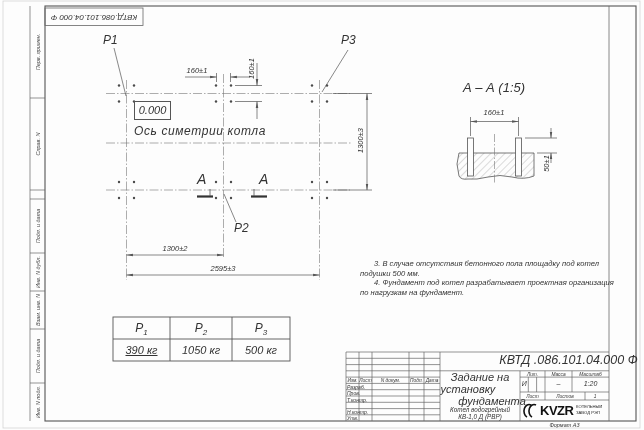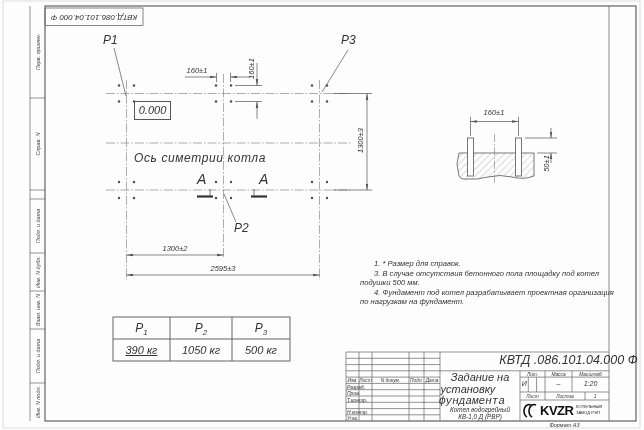--- a/index.html
+++ b/index.html
@@ -184,55 +184,55 @@
   <div class="sidebox" style="top:253px;width:54px;">Подп. и дата</div>
   <div class="sidebox" style="top:291px;width:38px;">Инв. N дубл.</div>
   <div class="sidebox" style="top:329px;width:38px;">Взам. инв. N</div>
   <div class="sidebox" style="top:383px;width:54px;">Подп. и дата</div>
   <div class="sidebox" style="top:421px;width:38px;">Инв. N подл.</div>
 
   <div class="lbl" style="left:103px;top:33px;font-size:12px;">Р1</div>
   <div class="lbl" style="left:341px;top:33px;font-size:12px;">Р3</div>
   <div class="lbl" style="left:234px;top:221px;font-size:12px;">Р2</div>
   <div class="lbl ctr" style="left:134px;top:101px;width:35px;height:17px;line-height:17px;font-size:11px;border:0.8px solid #555;">0.000</div>
-  <div class="lbl" style="left:134px;top:124px;font-size:12px;letter-spacing:0.6px;margin-top:27px;">Ось симетрии котла</div>
+  <div class="lbl" style="left:134px;top:124px;font-size:12px;letter-spacing:0.6px;">Ось симетрии котла</div>
   <div class="lbl" style="left:197px;top:171px;font-size:14px;">А</div>
   <div class="lbl" style="left:259px;top:171px;font-size:14px;">А</div>
 
   <div class="lbl ctr dim" style="left:179px;top:66px;width:36px;">160±1</div>
   <div class="lbl ctr dim rot90" style="left:231px;top:64px;width:40px;">160±1</div>
   <div class="lbl ctr dim rot90" style="left:340px;top:136px;width:40px;">1300±3</div>
   <div class="lbl ctr dim" style="left:155px;top:244px;width:40px;">1300±2</div>
   <div class="lbl ctr dim" style="left:203px;top:264px;width:40px;">2595±3</div>
 
+  <div class="lbl ctr" style="left:444px;top:80px;width:100px;font-size:13px;">А – А (1:5)</div>
   <div class="lbl ctr dim" style="left:476px;top:108px;width:36px;">160±1</div>
   <div class="lbl ctr dim rot90" style="left:526px;top:159px;width:40px;">50±1</div>
 
   <div class="lbl ctr" style="left:113px;top:321px;width:57px;font-size:12px;">
     <span>Р</span><sub>1</sub></div>
   <div class="lbl ctr" style="left:170px;top:321px;width:62px;font-size:12px;">
     <span>Р</span><sub>2</sub></div>
   <div class="lbl ctr" style="left:232px;top:321px;width:58px;font-size:12px;">
     <span>Р</span><sub>3</sub></div>
   <div class="lbl ctr" style="left:113px;top:344px;width:57px;font-size:11px;text-decoration:underline;">390 кг</div>
   <div class="lbl ctr" style="left:170px;top:344px;width:62px;font-size:11px;">1050 кг</div>
   <div class="lbl ctr" style="left:232px;top:344px;width:58px;font-size:11px;">500 кг</div>
 
   <div class="notes">
-    <div class="ind">1. * Размер для справок.</div>
     <div class="ind">3. В случае отсутствия бетонного пола площадку под котел</div>
     <div>подушки 500 мм.</div>
     <div class="ind">4. Фундамент под котел разрабатывает проектная организация</div>
     <div>по нагрузкам на фундамент.</div>
   </div>
 
   <div class="lbl ctr" style="left:440px;top:353px;width:169px;font-size:12.5px;margin-left:44px;">КВТД .086.101.04.000 Ф</div>
   <div class="lbl ctr" style="left:440px;top:371px;width:80px;font-size:11px;">Задание на</div>
   <div class="lbl ctr" style="left:440px;top:383px;width:56px;font-size:11px;">установку</div>
-  <div class="lbl ctr" style="left:432px;top:395px;width:80px;font-size:11px;font-family:Liberation Mono, monospace;">фундамента</div>
+  <div class="lbl ctr" style="left:452px;top:395px;width:80px;font-size:11px;">фундамента</div>
   <div class="lbl ctr" style="left:440px;top:406px;width:80px;font-size:6.3px;">Котел водогрейный</div>
   <div class="lbl ctr" style="left:440px;top:413px;width:80px;font-size:6.3px;">КВ-1,0 Д (РВР)</div>
 
   <div class="lbl tb ctr" style="left:346px;top:377.5px;width:13px;font-size:4.8px;">Изм.</div>
   <div class="lbl tb ctr" style="left:359px;top:377.5px;width:13px;font-size:4.8px;">Лист</div>
   <div class="lbl tb ctr" style="left:372px;top:377.5px;width:37px;font-size:4.8px;">N докум.</div>
   <div class="lbl tb ctr" style="left:409px;top:377.5px;width:15px;font-size:4.8px;">Подп.</div>
   <div class="lbl tb ctr" style="left:424px;top:377.5px;width:16px;font-size:4.8px;">Дата</div>
 
   <div class="lbl tb" style="left:347px;top:384px;font-size:5px;">Разраб.</div>

